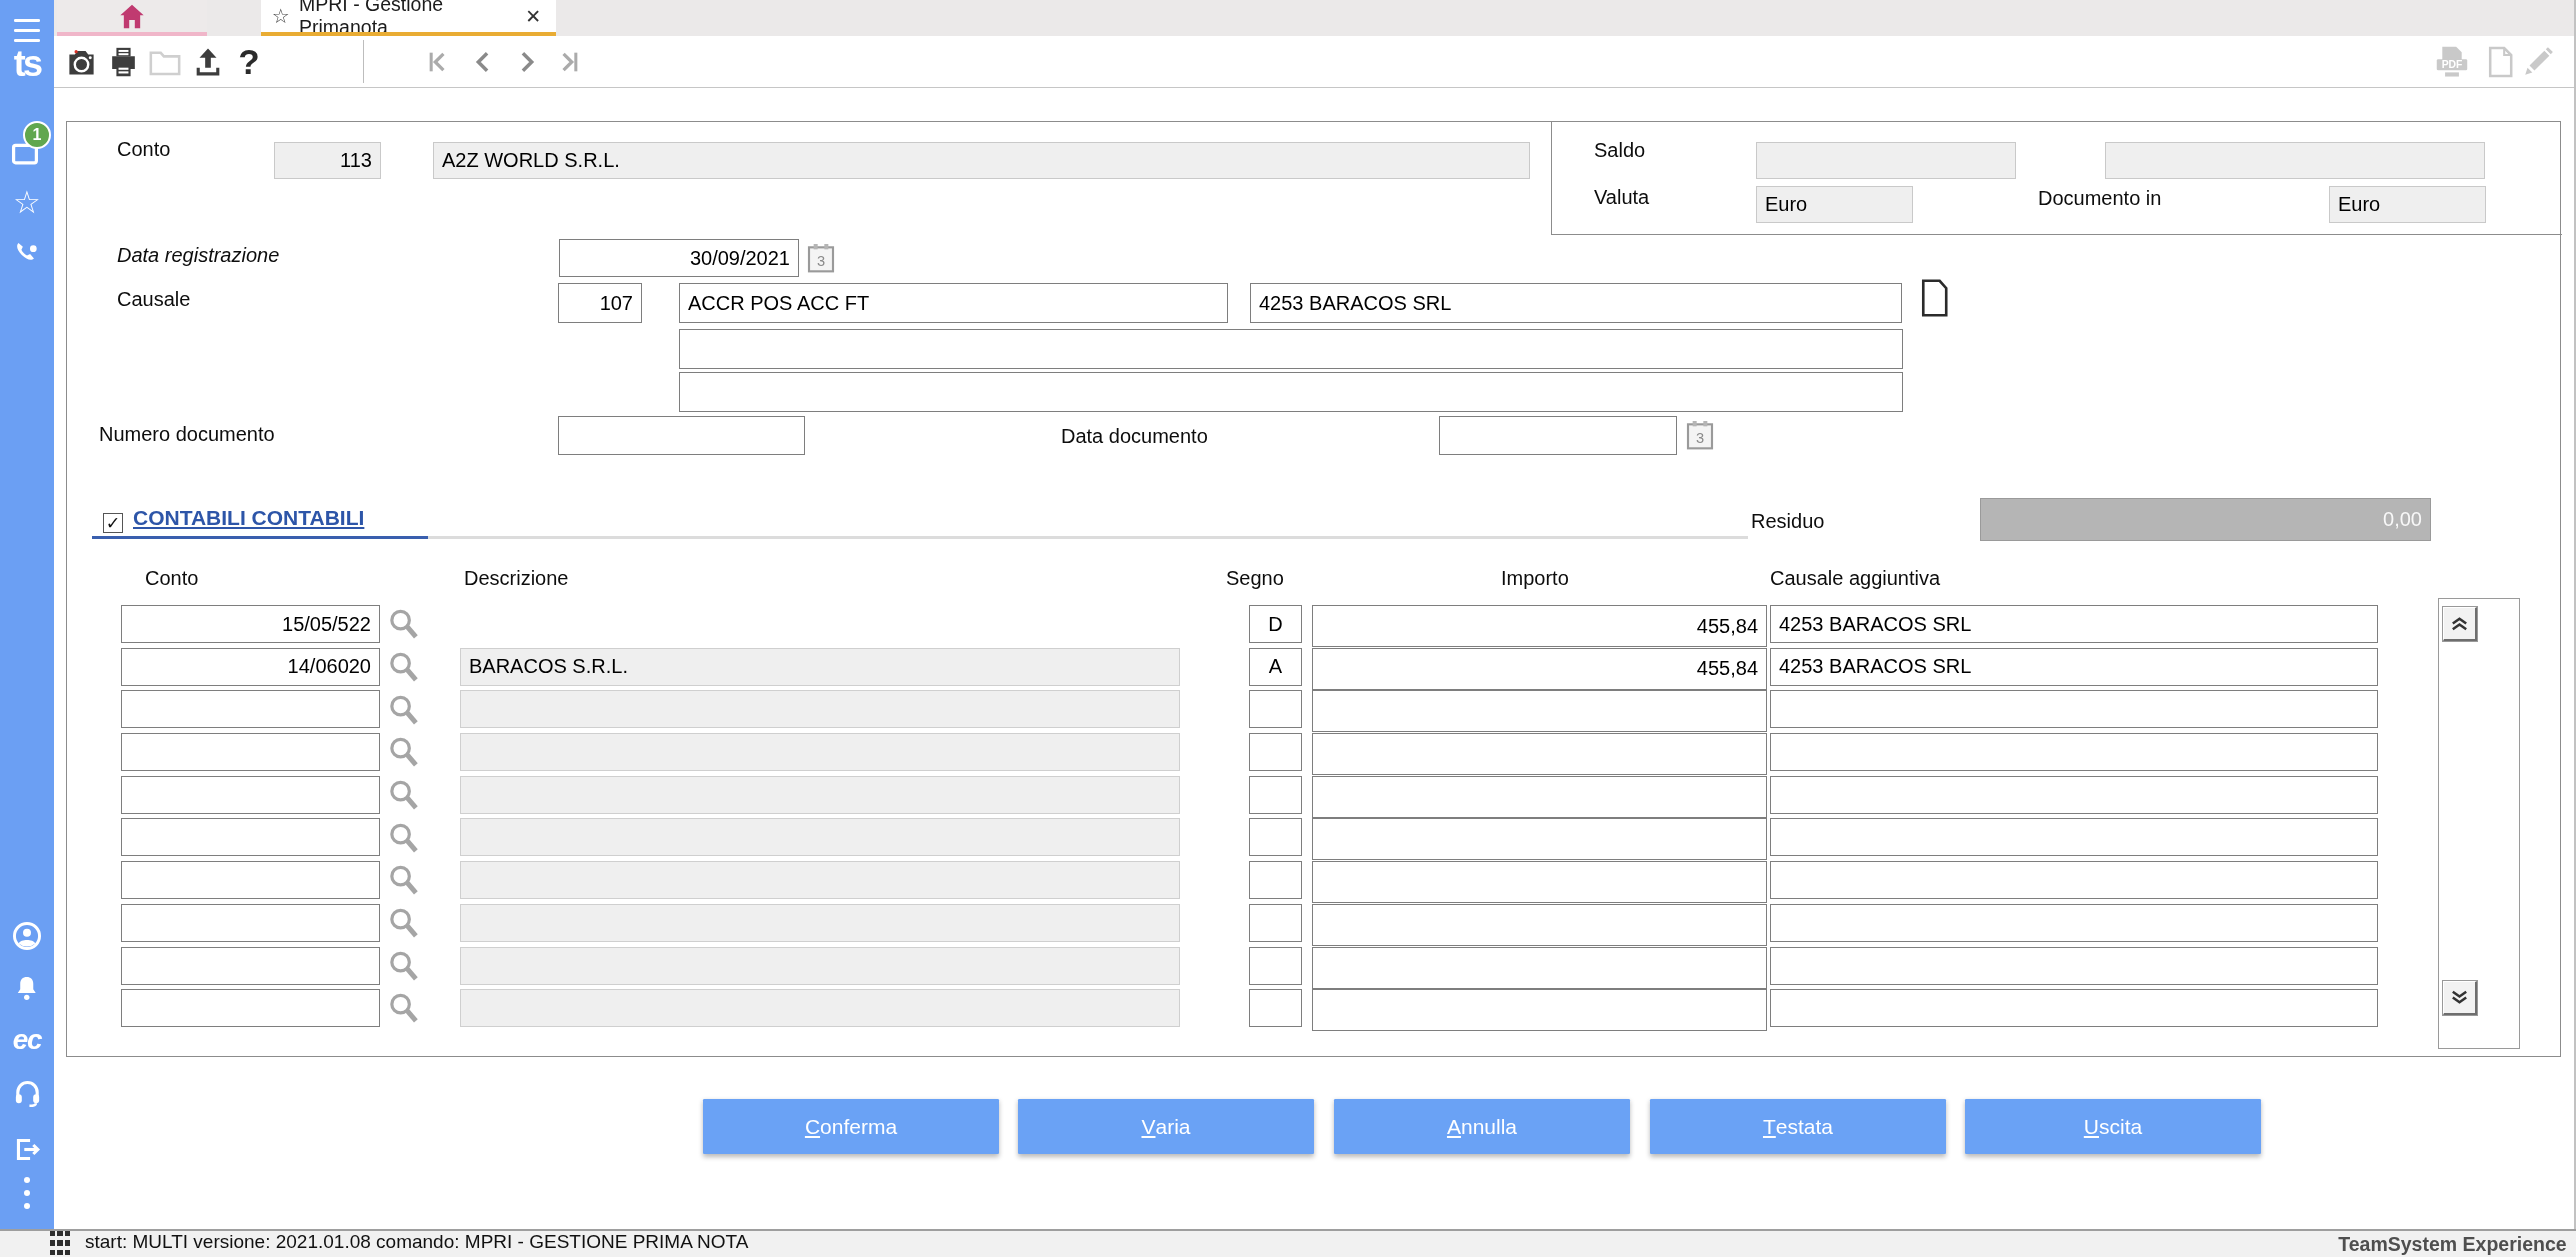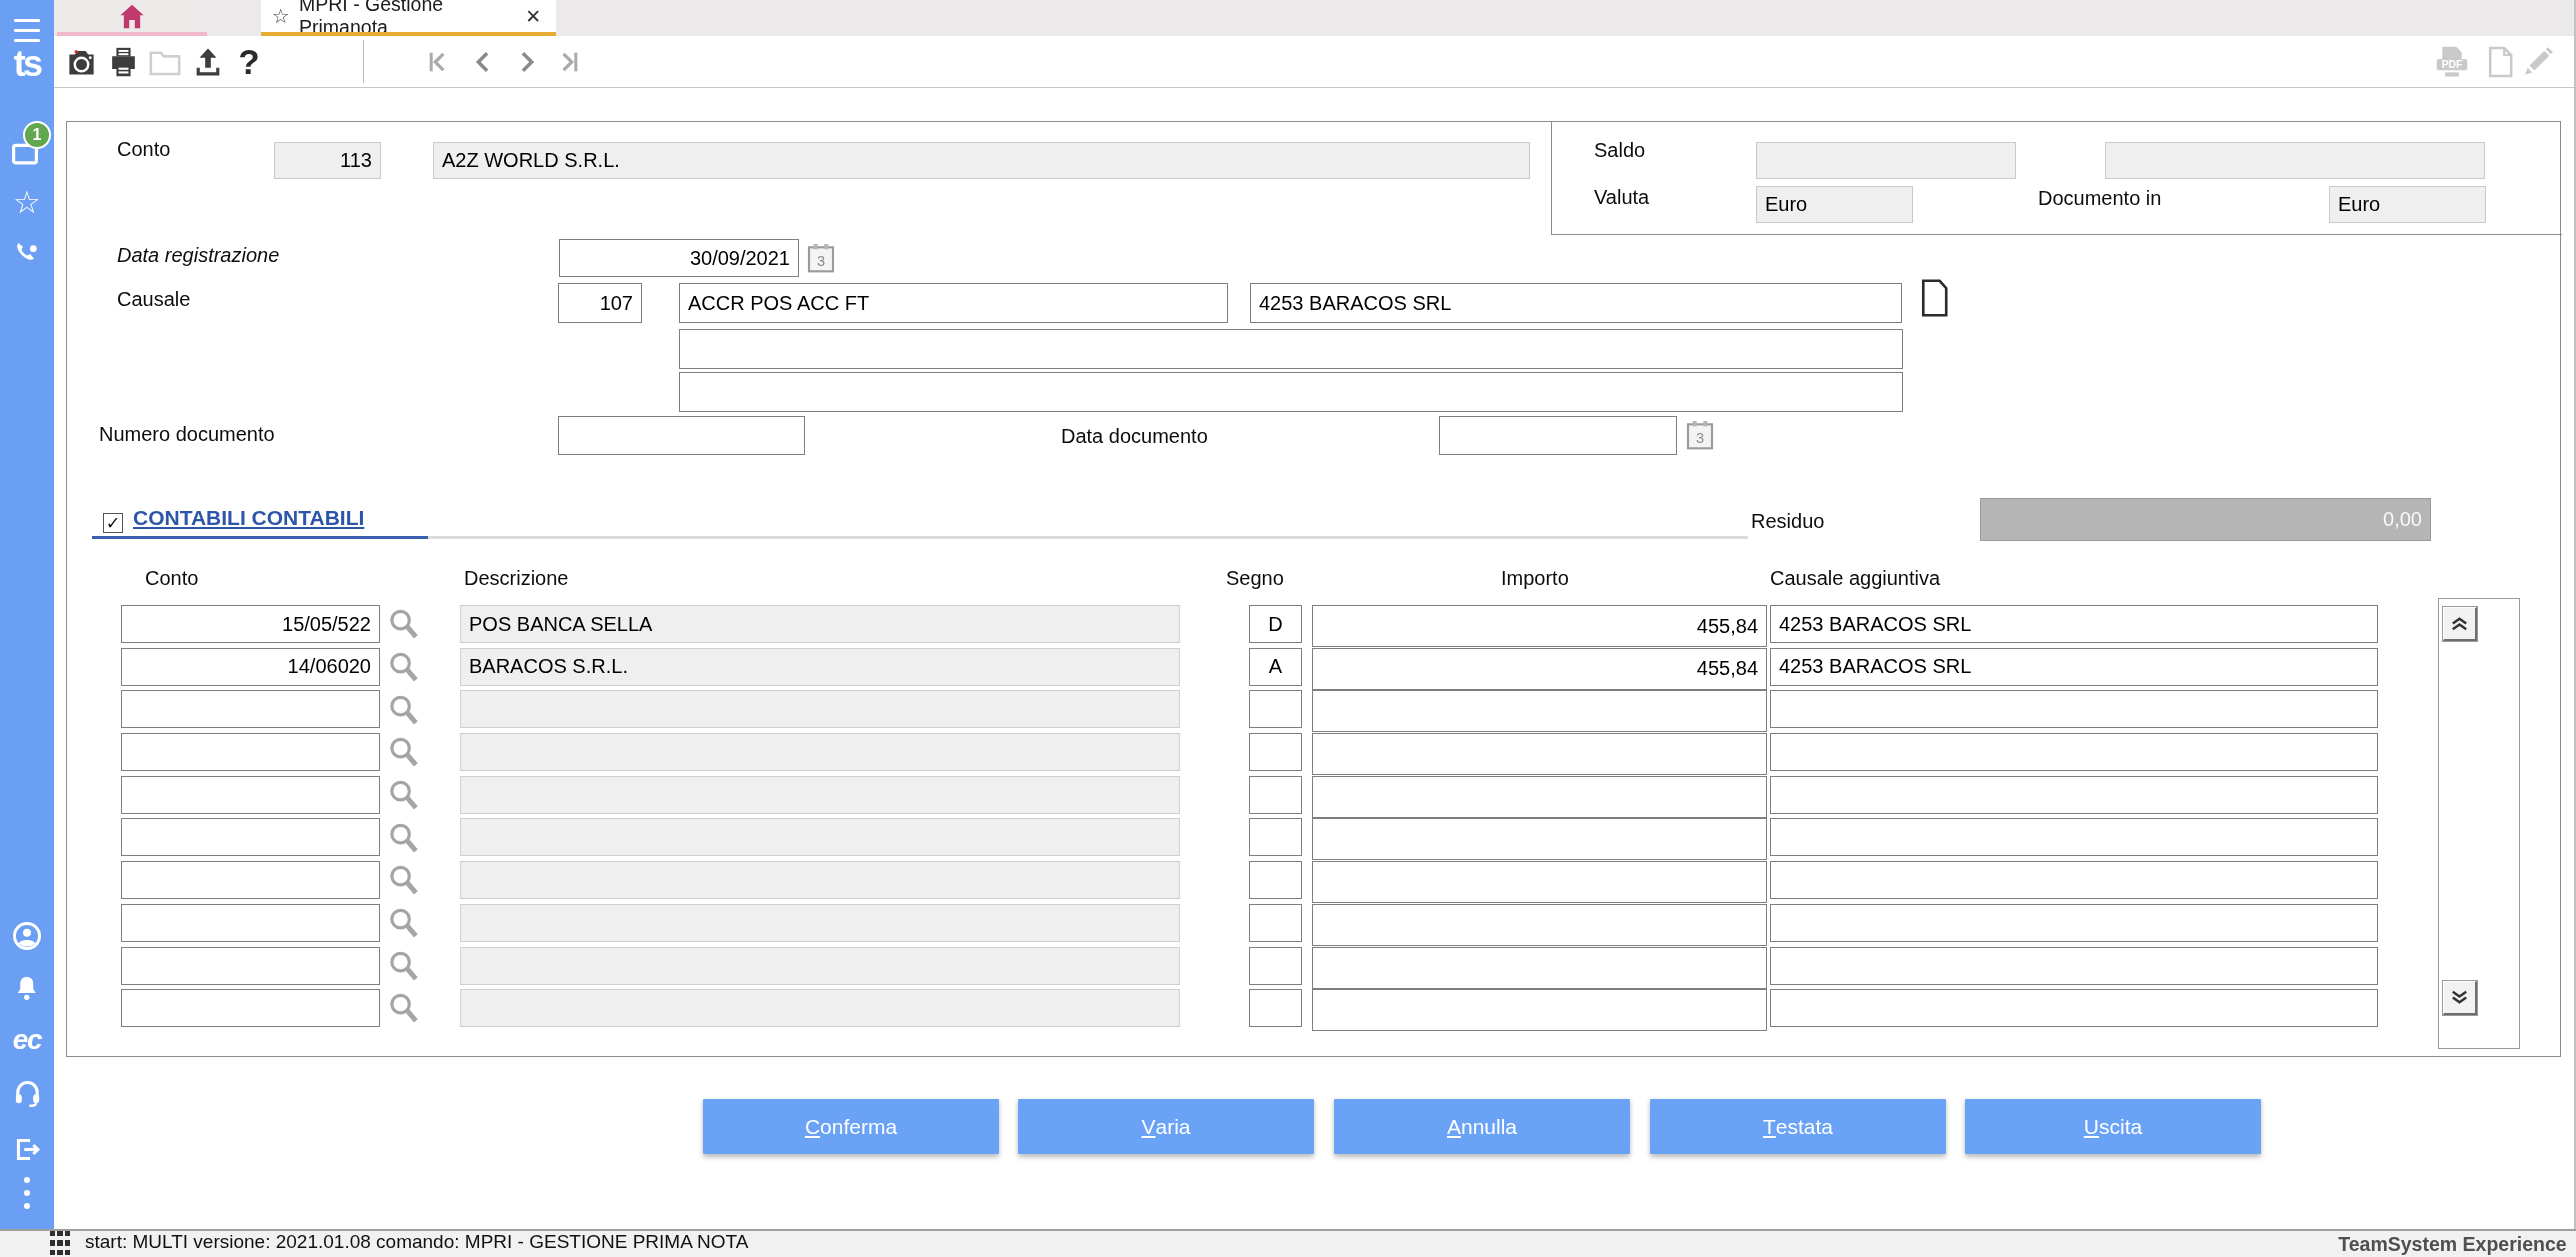--- a/index.html
+++ b/index.html
@@ -306,21 +306,20 @@
     <div class="rows">
 
         <div class="trow">
           <div class="fld ed tr c-conto">15/05/522</div>
           <div class="c-mag">
             <svg width="35" height="35" viewBox="0 0 24 24">
               <circle cx="10" cy="9" r="6" fill="none" stroke="#a5a5a5" stroke-width="2.2"></circle>
               <path d="m14.5 13.5 6 7" stroke="#a5a5a5" stroke-width="3.4"></path>
             </svg>
           </div>
-          <div class="fld c-desc">POS BANCA SELLA</div>
           <div class="fld ed c-segno">D</div>
           <div class="fld ed tr c-importo">455,84</div>
           <div class="fld ed c-causale">4253 BARACOS SRL</div>
         </div>
 
         <div class="trow">
           <div class="fld ed tr c-conto">14/06020</div>
           <div class="c-mag">
             <svg width="35" height="35" viewBox="0 0 24 24">
               <circle cx="10" cy="9" r="6" fill="none" stroke="#a5a5a5" stroke-width="2.2"></circle>

